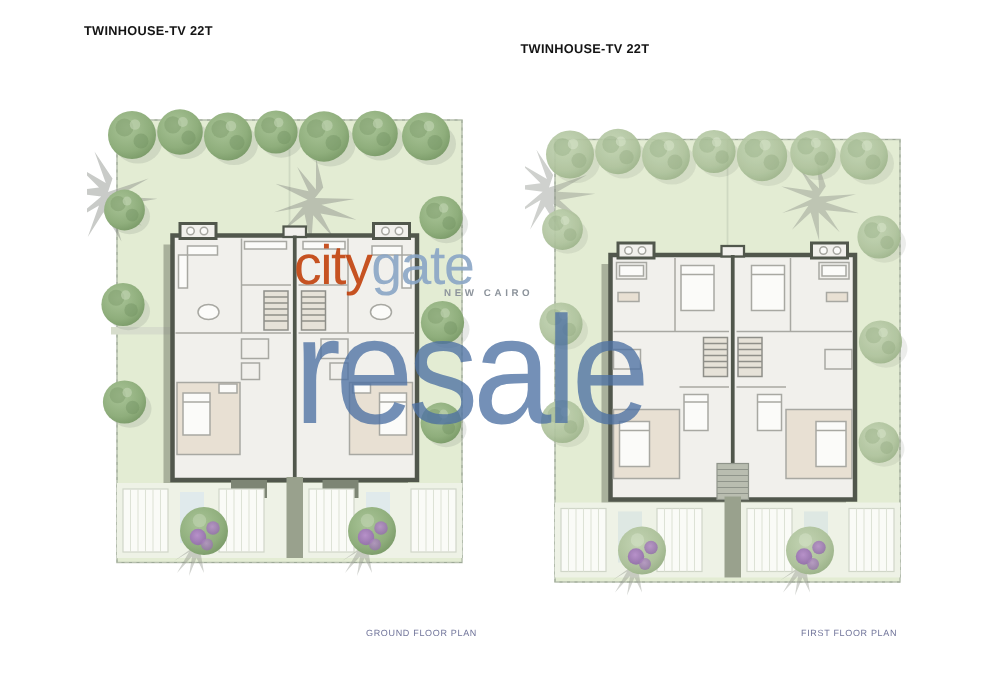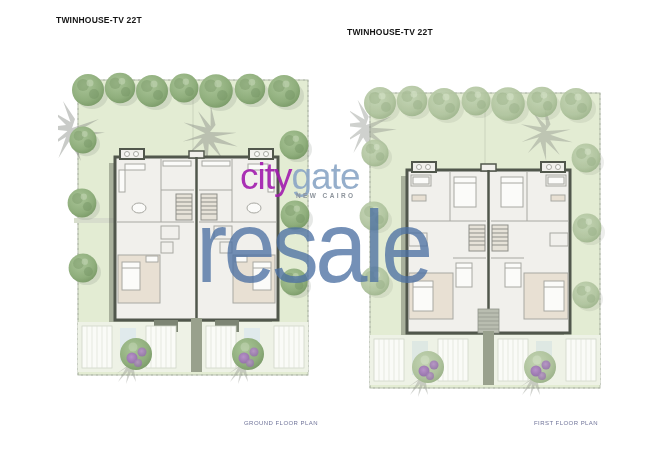--- a/index.html
+++ b/index.html
@@ -20,21 +20,21 @@
   .plan-caption.left{left:244px;top:420px;}
   .plan-caption.right{left:534px;top:420px;}
   .plan-box{position:absolute;}
   .plan-box.ground{left:58px;top:70px;}
   .plan-box.first{left:350px;top:83px;}
   .watermark-brand{
     position:absolute;left:196px;top:158px;z-index:5;
     font-size:37px;line-height:1;letter-spacing:-1px;opacity:.9;
     white-space:nowrap;pointer-events:none;
   }
-  .watermark-brand .city{color:#a21caf;padding-left:44px;}
+  .watermark-brand .city{color:#c2410c;}
   .watermark-brand .gate{color:#8aa6c6;}
   .watermark-location{
     position:absolute;left:296px;top:192px;z-index:5;
     font-size:6.5px;font-weight:700;letter-spacing:2.4px;color:#8d949c;
     white-space:nowrap;pointer-events:none;
   }
   .watermark-resale{
     position:absolute;left:196px;top:196px;z-index:6;
     font-size:102px;line-height:1;letter-spacing:-4px;
     color:rgba(77,113,163,0.78);

